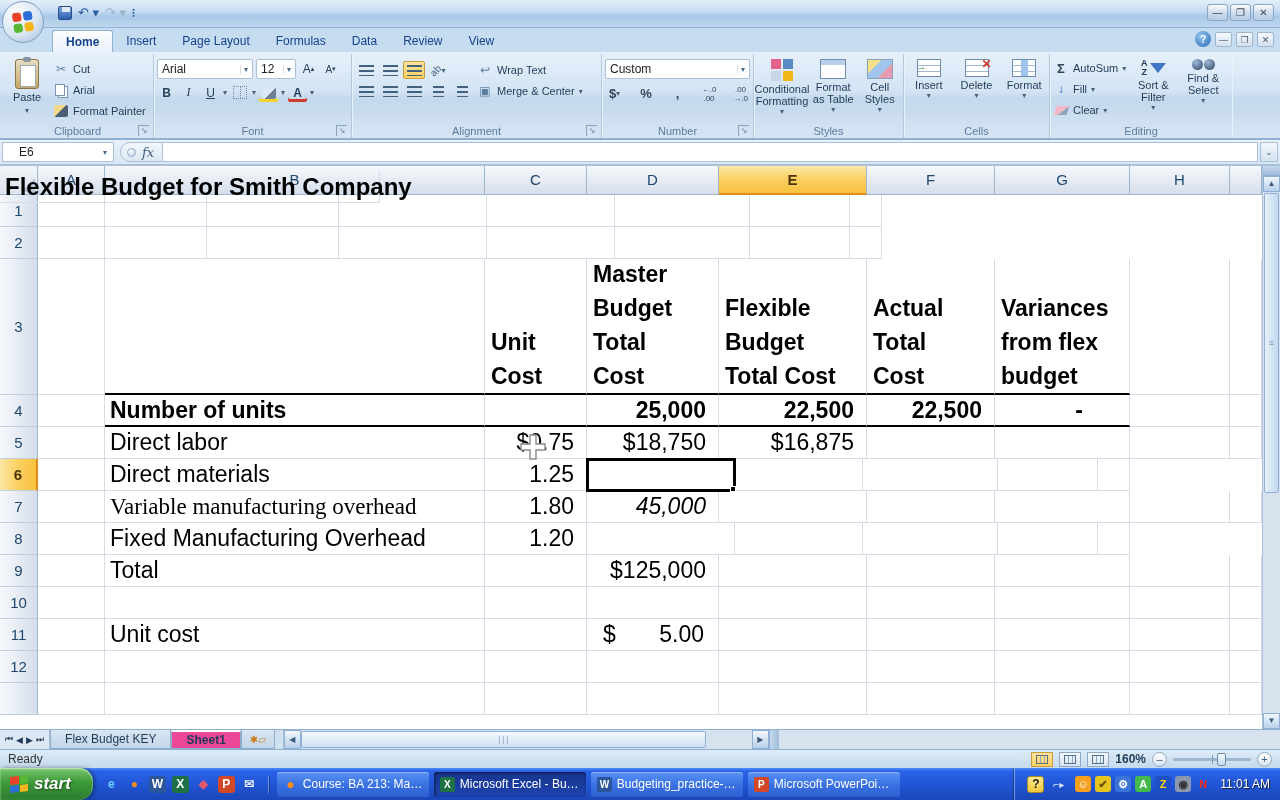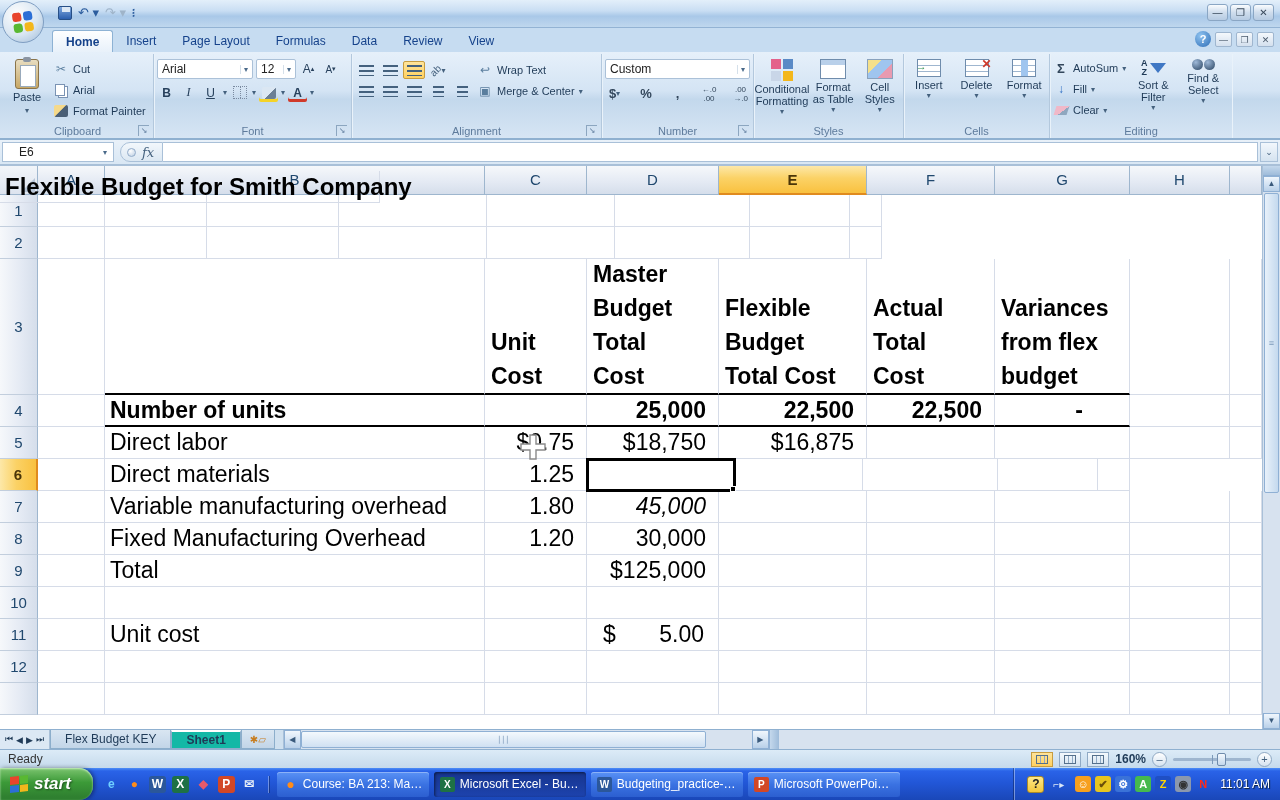--- a/index.html
+++ b/index.html
@@ -137,21 +137,21 @@
   .vsplit { height:10px; background:linear-gradient(180deg,#c4d8ec,#9fbcda); border-bottom:1px solid #8fb0d4; }
   .sbtn { height:16px; background:linear-gradient(180deg,#f0f6fc,#cfe0f2 60%,#b9d0e8); border:1px solid #8fb0d4; font-size:8px; color:#3a5a7c; text-align:center; line-height:14px; }
   .vthumb { height:300px; margin:1px; background:linear-gradient(90deg,#e8f1fa,#c4d9ee); border:1px solid #8fb0d4; border-radius:2px; display:flex; align-items:center; justify-content:center; font-size:9px; color:#7b99b9; }
   .vtrack { flex:1; }
 
   
   .sheettabs { height:20px; background:#cfe0ef; border-top:1px solid #8fb0d0; display:flex; align-items:stretch; }
   .tab-nav { display:flex; align-items:center; gap:3px; padding:0 5px; background:#dce8f4; border-right:1px solid #a9c0d8; }
   .tnav { font-size:9px; color:#1f3a57; }
   .stab { font-size:12px; color:#1f3a57; padding:2px 14px; background:linear-gradient(180deg,#d9e6f2,#c2d5e8); border:1px solid #8caecb; border-top:none; display:flex; align-items:center; }
-  .stab.active { background:#14b8a6; font-weight:bold; border-top:2px solid #fff; }
+  .stab.active { background:#ec4899; font-weight:bold; border-top:2px solid #fff; }
   .insheet { width:34px; background:linear-gradient(180deg,#d9e6f2,#c2d5e8); border:1px solid #8caecb; border-top:none; display:flex; align-items:center; justify-content:center; font-size:10px; color:#c77c1e; }
   .hscrollwrap { flex:1; display:flex; align-items:stretch; margin-left:8px; background:#d7e2ef; border-left:1px solid #a9c0d8; }
   .hbtn { width:17px; background:linear-gradient(180deg,#f0f6fc,#cfe0f2 60%,#b9d0e8); border:1px solid #8fb0d4; font-size:8px; color:#3a5a7c; display:flex; align-items:center; justify-content:center; }
   .hthumb { width:405px; margin:1px 0; background:linear-gradient(180deg,#f4f9fd,#cfe0f2); border:1px solid #8fb0d4; border-radius:2px; display:flex; align-items:center; justify-content:center; font-size:8px; color:#7b99b9; }
   .htrack { width:46px; } .hsplitter { width:10px; background:linear-gradient(90deg,#c4d8ec,#9fbcda); border-left:1px solid #8fb0d4; }
 
   
   .statusbar { height:19px; background:linear-gradient(180deg,#dcebf7,#c5daec); border-top:1px solid #8fb0d0; display:flex; align-items:center; font-size:12px; color:#333; padding:0 8px; }
   .statusbar .right { margin-left:auto; display:flex; align-items:center; gap:6px; }
   .viewbtn { width:22px; height:15px; border:1px solid #8fa9c4; background:linear-gradient(180deg,#f4f9fd,#d5e3f0); display:flex; align-items:center; justify-content:center; }
@@ -581,35 +581,34 @@
             <div class="fill-handle"></div>
           </div>
           <div class="cell" style="width: 128px;"></div>
           <div class="cell" style="width: 135px;"></div>
           <div class="cell" style="width: 100px;"></div>
           <div class="cell" style="width: 32px;"></div>
         </div>
         <div class="grow" style="height: 32px;">
           <div class="rhdr">7</div>
           <div class="cell" style="width: 67px;"></div>
-          <div class="cell" style="width: 380px;">Variable manufacturing overhead</div>
+          <div class="cell" style="width: 380px; font-family: Liberation Serif, serif;">Variable manufacturing overhead</div>
           <div class="cell num" style="width: 102px;">1.80</div>
           <div class="cell num" style="width: 132px; font-style: italic;">45,000</div>
           <div class="cell" style="width: 148px;"></div>
           <div class="cell" style="width: 128px;"></div>
           <div class="cell" style="width: 135px;"></div>
           <div class="cell" style="width: 100px;"></div>
           <div class="cell" style="width: 32px;"></div>
         </div>
         <div class="grow" style="height: 32px;">
           <div class="rhdr">8</div>
           <div class="cell" style="width: 67px;"></div>
           <div class="cell" style="width: 380px;">Fixed Manufacturing Overhead</div>
           <div class="cell num" style="width: 102px;">1.20</div>
-          <div class="cell num" style="width: 132px;">30,000</div>
           <div class="cell" style="width: 148px;"></div>
           <div class="cell" style="width: 128px;"></div>
           <div class="cell" style="width: 135px;"></div>
           <div class="cell" style="width: 100px;"></div>
           <div class="cell" style="width: 32px;"></div>
         </div>
         <div class="grow" style="height: 32px;">
           <div class="rhdr">9</div>
           <div class="cell" style="width: 67px;"></div>
           <div class="cell" style="width: 380px;">Total</div>

